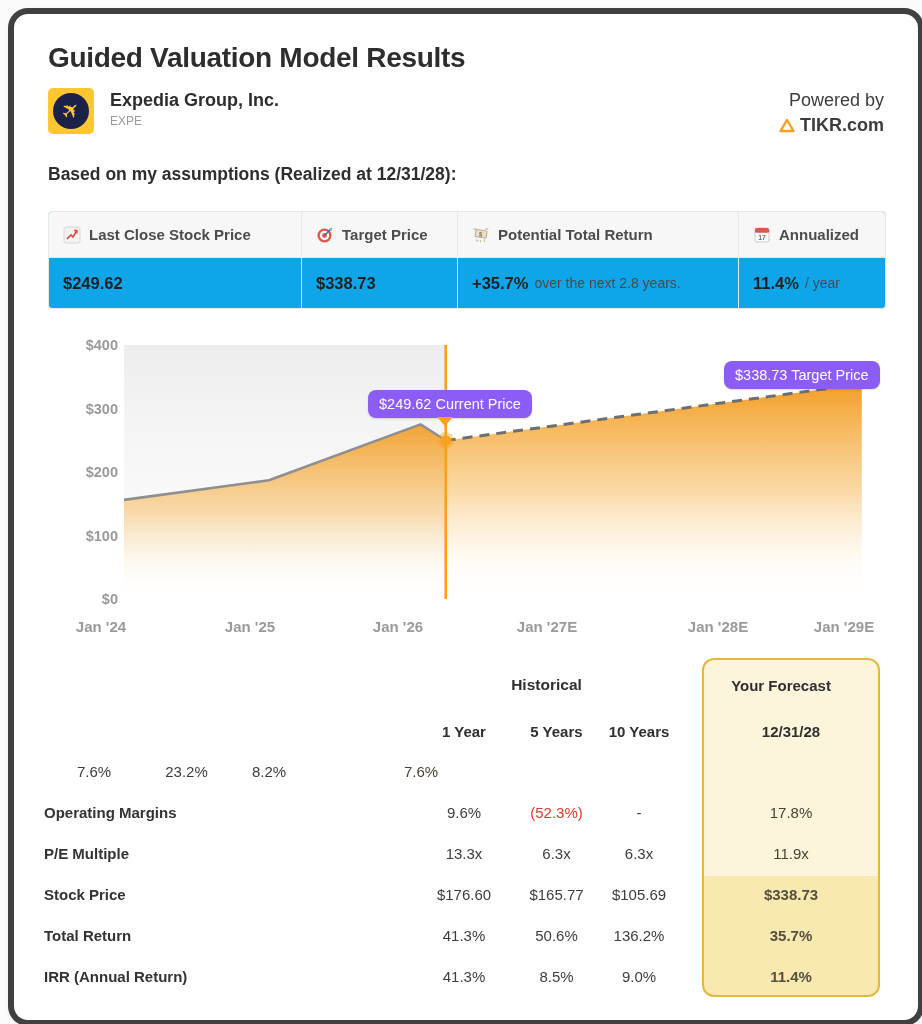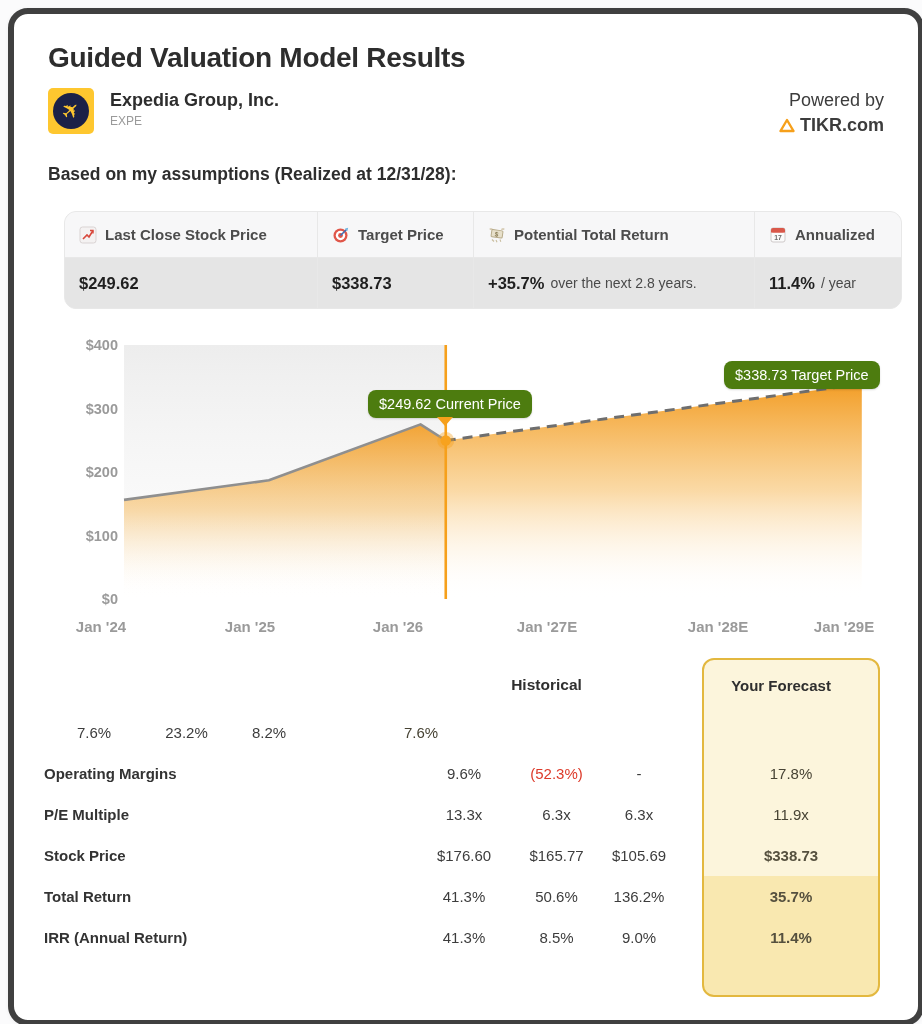--- a/index.html
+++ b/index.html
@@ -23,36 +23,35 @@
   .logo .plane{color:#FEC72F;font-size:22px;transform:rotate(-42deg);line-height:1;margin-top:-1px;}
   .company{position:absolute;left:96px;top:76px;font-size:18px;font-weight:700;color:#2d2d2d;}
   .ticker{position:absolute;left:96px;top:100px;font-size:12px;color:#9a9a9a;}
   .powered{position:absolute;right:34px;top:76px;text-align:right;}
   .powered .pby{font-size:18px;color:#3c3c3c;}
   .powered .brand{display:flex;align-items:center;justify-content:flex-end;gap:5px;margin-top:4px;font-size:18px;font-weight:700;color:#3c3c3c;text-decoration:none;}
   .assump{position:absolute;left:34px;top:150px;font-size:17.5px;font-weight:700;color:#2e2e2e;}
   
   .stats{
     position:absolute;left:34px;top:197px;width:836px;height:96px;
-    border:1px solid #e8e8e8;border-radius:12px;overflow:hidden;
+    border:1px solid #e8e8e8;border-radius:4px;overflow:hidden;
     display:grid;grid-template-columns:252px 156px 281px 147px;grid-template-rows:46px 50px;
-    background:#e5e5e5;
-    margin-left:16px;
+    background:#0ea5e9;
   }
   .s-head{background:#f7f7f8;border-bottom:1px solid #e8e8e8;display:flex;align-items:center;gap:8px;padding-left:14px;font-size:15px;font-weight:700;color:#4c4c4c;}
   .s-val{display:flex;align-items:center;padding-left:14px;font-size:14px;color:#4a4a4a;gap:6px;}
   .s-val b{font-size:16.5px;color:#1f1f1f;}
   .s-head.bl,.s-val.bl{border-left:1px solid #e8e8e8;}
   .s-icon{width:18px;height:18px;display:inline-flex;}
   
   .chart{position:absolute;left:34px;top:317px;width:838px;height:322px;}
   .chart svg{position:absolute;left:0;top:0;}
   .ylab{position:absolute;right:770px;transform:translateY(-50%);font-size:14.5px;font-weight:700;color:#9a9a9a;white-space:nowrap;width:70px;text-align:right;right:auto;left:0;}
   .xlab{position:absolute;top:287px;transform:translateX(-50%);font-size:15px;font-weight:700;color:#9a9a9a;white-space:nowrap;}
-  .badge{position:absolute;background:#4d7c0f;color:#fff;font-size:14.5px;font-weight:500;border-radius:8px;padding:6px 11px;white-space:nowrap;box-shadow:0 1px 2px rgba(0,0,0,.15);}
+  .badge{position:absolute;background:#8b5cf6;color:#fff;font-size:14.5px;font-weight:500;border-radius:8px;padding:6px 11px;white-space:nowrap;box-shadow:0 1px 2px rgba(0,0,0,.15);}
   .badge-cur{left:320px;top:59px;}
   .badge-cur .tail{position:absolute;left:69px;bottom:-8px;width:0;height:0;border-left:8px solid transparent;border-right:8px solid transparent;border-top:9px solid #F6A01B;}
   .badge-tgt{left:676px;top:30px;}
   
   .vtable{position:absolute;left:30px;top:644px;width:838px;height:341px;}
   .fbox{position:absolute;left:658px;top:0;width:178px;height:339px;border:2px solid #E3B83F;border-radius:12px;box-sizing:border-box;
         background:linear-gradient(180deg,#FCF5DC 0px,#FCF5DC 216px,#F9E8B0 216px,#F9E8B0 100%);}
   .trow{position:relative;display:flex;align-items:center;height:41px;}
   .trow.h1{height:54px;}
   .trow.h2{height:39px;}
@@ -208,20 +207,27 @@
   </div>
 
   <div class="vtable">
     <div class="fbox"></div>
 
     <div class="trow h1">
       <div class="ghead">Historical</div>
       <div class="tf hbold" style="margin-left:13px">Your Forecast</div>
     </div>
 
+    <div class="trow h2">
+      <div class="tl"></div>
+      <div class="tc hbold">1 Year</div>
+      <div class="tc w2 hbold">5 Years</div>
+      <div class="tc w3 hbold">10 Years</div>
+      <div class="tf hbold">12/31/28</div>
+    </div>
 
     <div class="trow">
       <div class="tc">7.6%</div>
       <div class="tc w2">23.2%</div>
       <div class="tc w3">8.2%</div>
       <div class="tf">7.6%</div>
     </div>
 
     <div class="trow">
       <div class="tl">Operating Margins</div>

